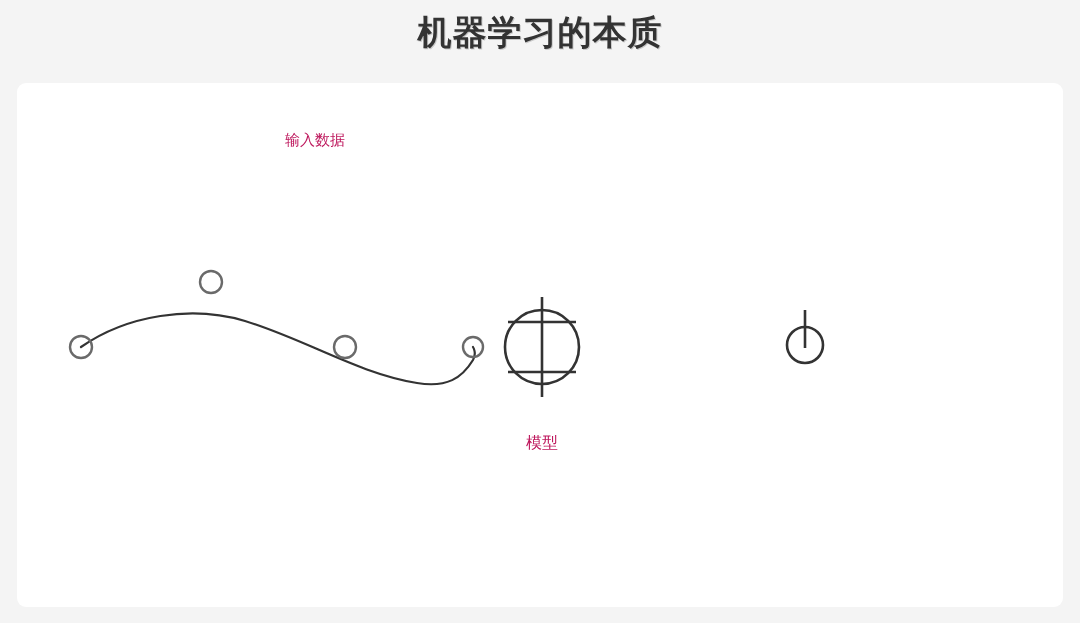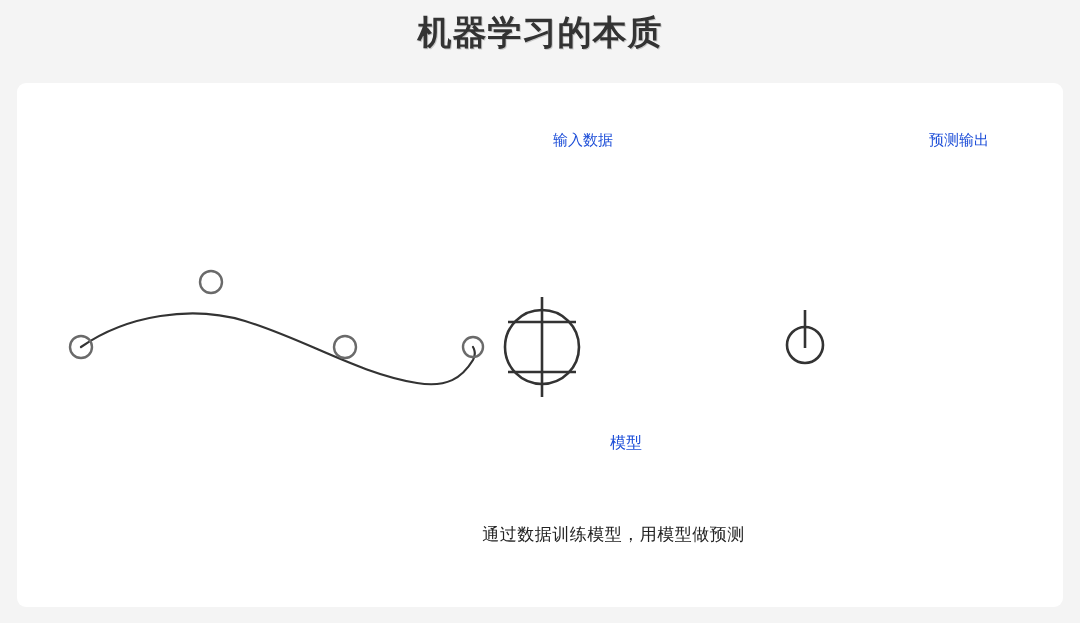--- a/index.html
+++ b/index.html
@@ -45,23 +45,23 @@
   .diagram {
     position: absolute;
     left: 0;
     top: 0;
     width: 1046px;
     height: 524px;
   }
   .label {
     position: absolute;
     font-size: 15px;
-    color: #1d4ed8;
+    color: #be185d;
     white-space: nowrap;
-    text-align: right;
+    text-align: center;
   }
   .label-input {
     left: 0;
     top: 48px;
     width: 596px;
   }
   .label-output {
     left: 600px;
     top: 48px;
     width: 372px;
@@ -94,21 +94,20 @@
 <div class="page">
 
   <div class="page-title">机器学习的本质</div>
 
   <div class="card">
 
     <div class="diagram">
 
       <div class="label label-input">输入数据</div>
 
-      <div class="label label-output">预测输出</div>
 
       <svg width="1046" height="524" viewBox="0 0 1046 524" style="position:absolute;left:0;top:0;">
 
         <path d="M 64 264 C 110 232, 175 222, 228 238 C 290 257, 340 290, 400 300 C 430 305, 445 295, 456 277 C 460 270, 456 264, 456 264" fill="none" stroke="#333333" stroke-width="2.2" stroke-linecap="round"></path>
 
         <circle cx="64" cy="264" r="11" fill="none" stroke="#6a6a6a" stroke-width="2.4"></circle>
         <circle cx="194" cy="199" r="11" fill="none" stroke="#6a6a6a" stroke-width="2.4"></circle>
         <circle cx="328" cy="264" r="11" fill="none" stroke="#6a6a6a" stroke-width="2.4"></circle>
         <circle cx="456" cy="264" r="10" fill="none" stroke="#6a6a6a" stroke-width="2.4"></circle>
 
@@ -120,19 +119,16 @@
         </g>
 
         <g>
           <circle cx="788" cy="262" r="18" fill="none" stroke="#333333" stroke-width="2.6"></circle>
           <line x1="788" y1="227" x2="788" y2="265" stroke="#333333" stroke-width="2.6"></line>
         </g>
       </svg>
 
       <div class="label label-model">模型</div>
 
-      <div class="caption">
-        <span class="caption-inner">通过数据训练模型，用模型做预测</span>
-      </div>
 
     </div>
   </div>
 </div>
 
 </body></html>

